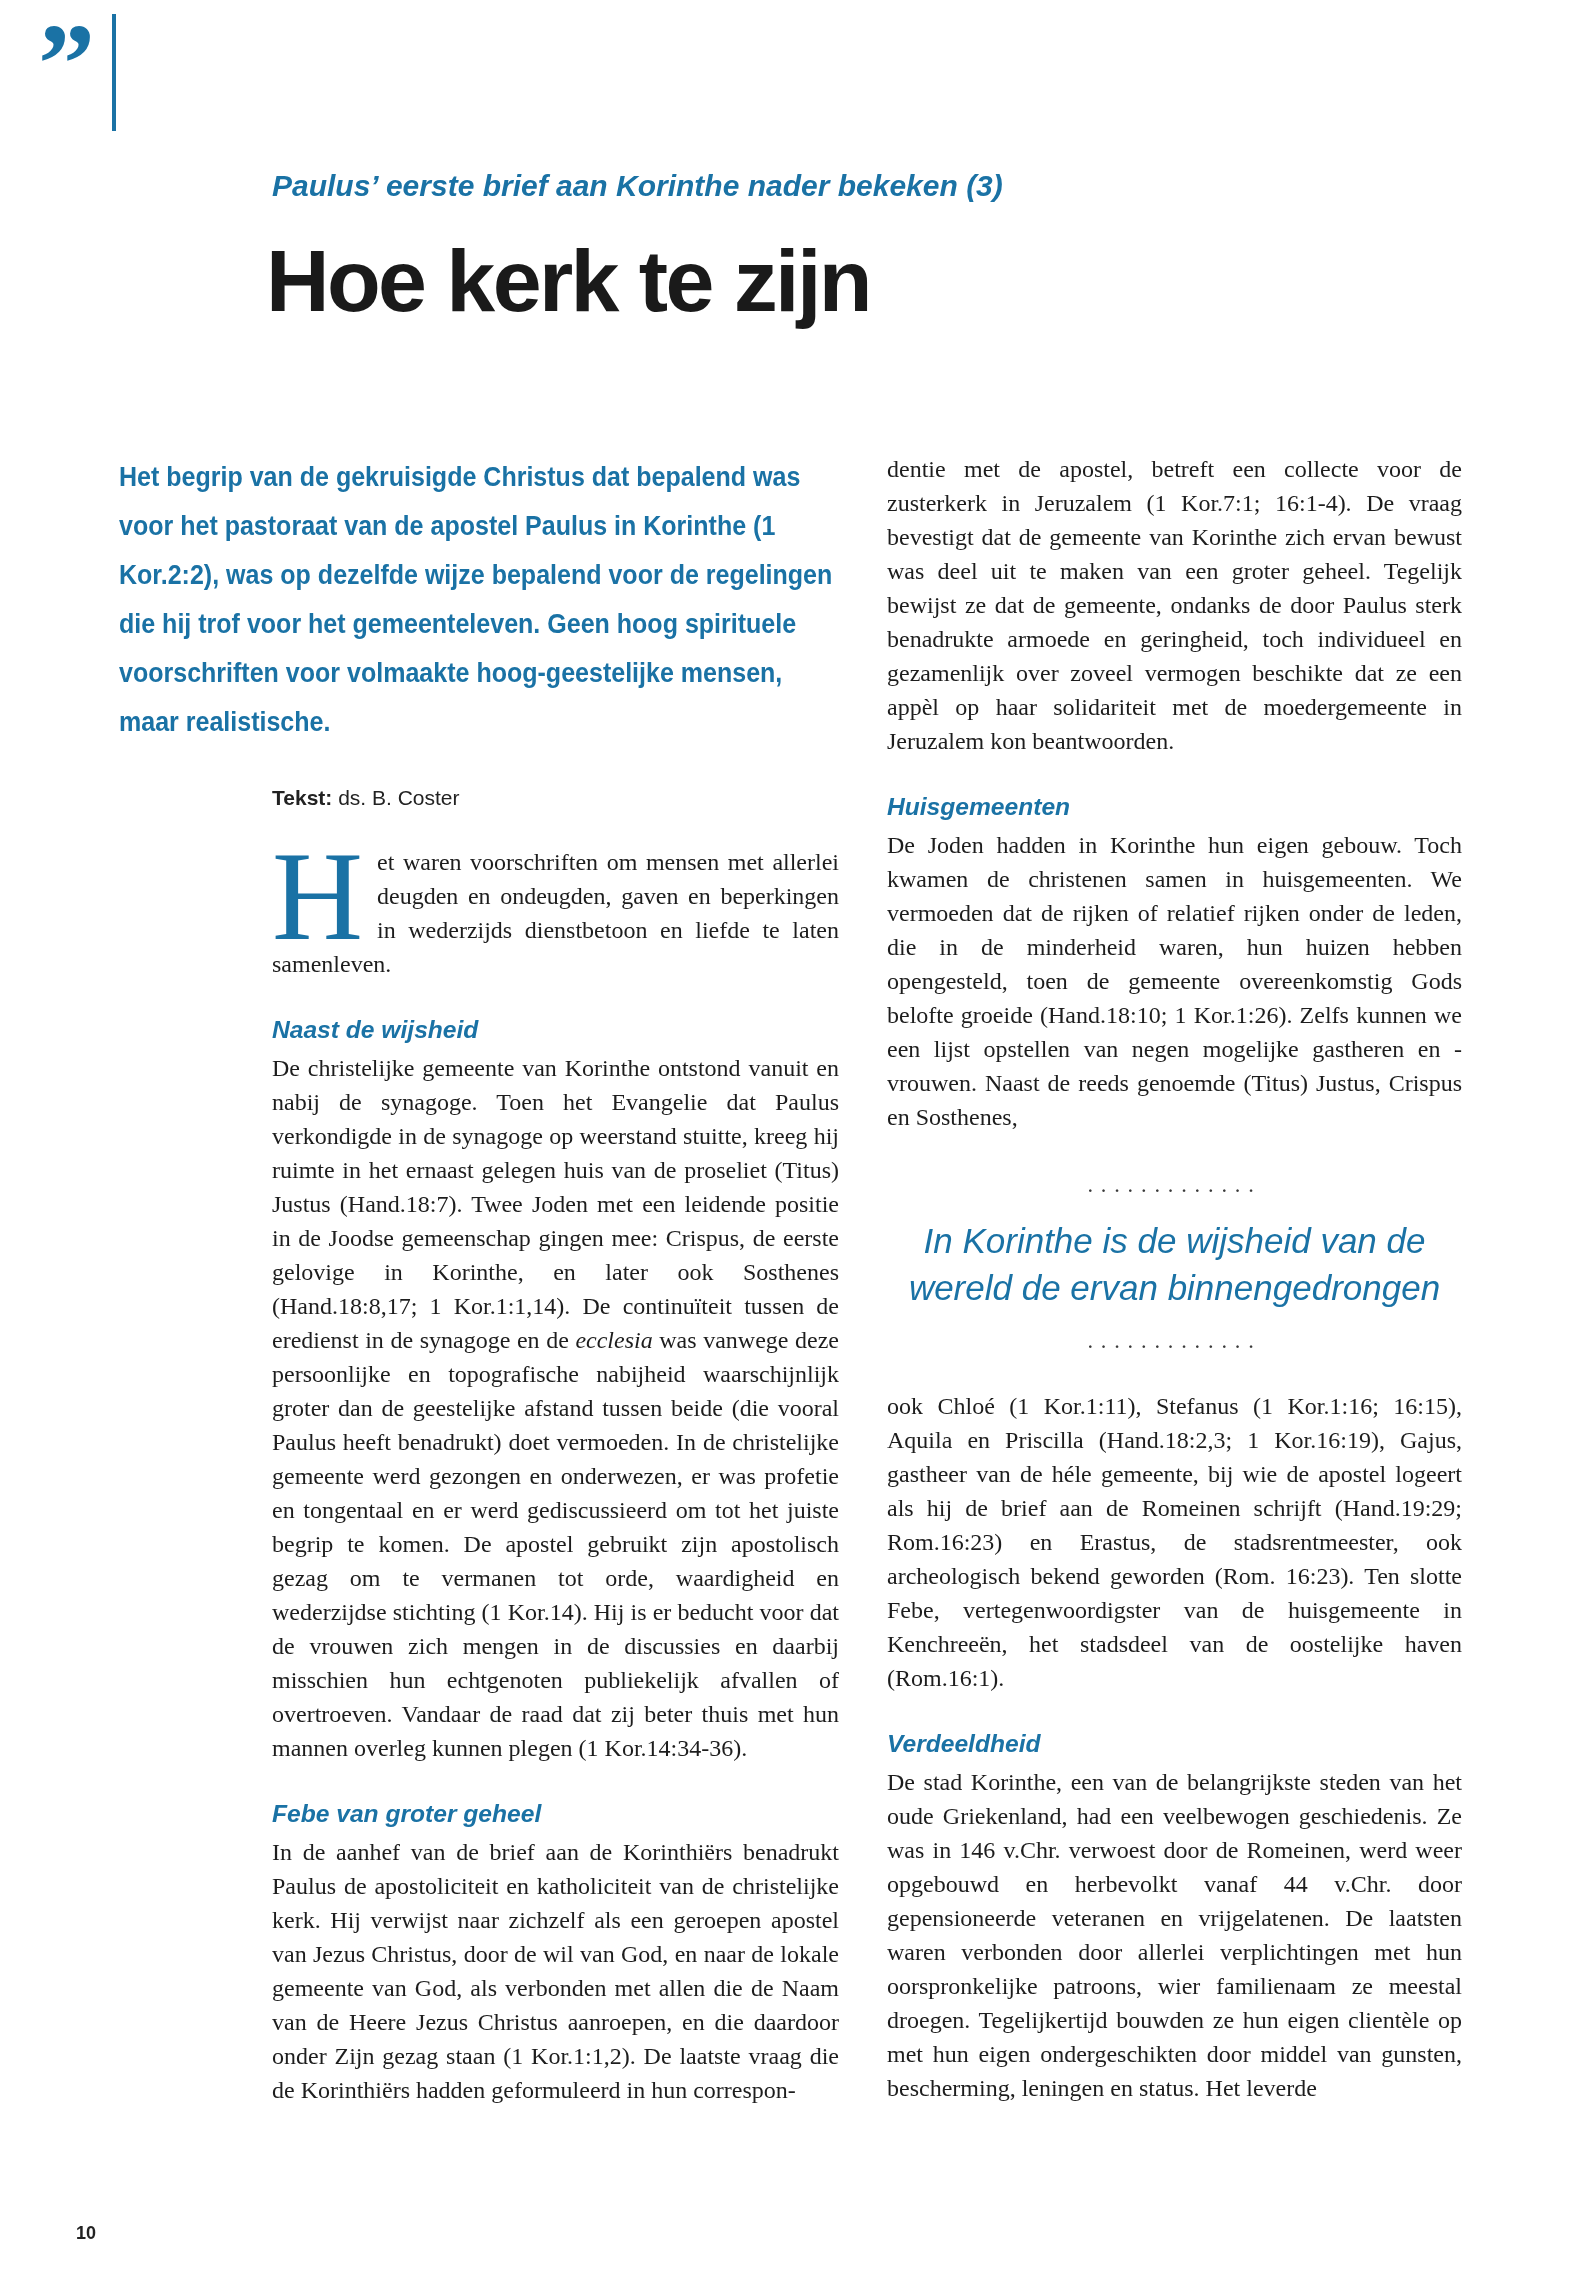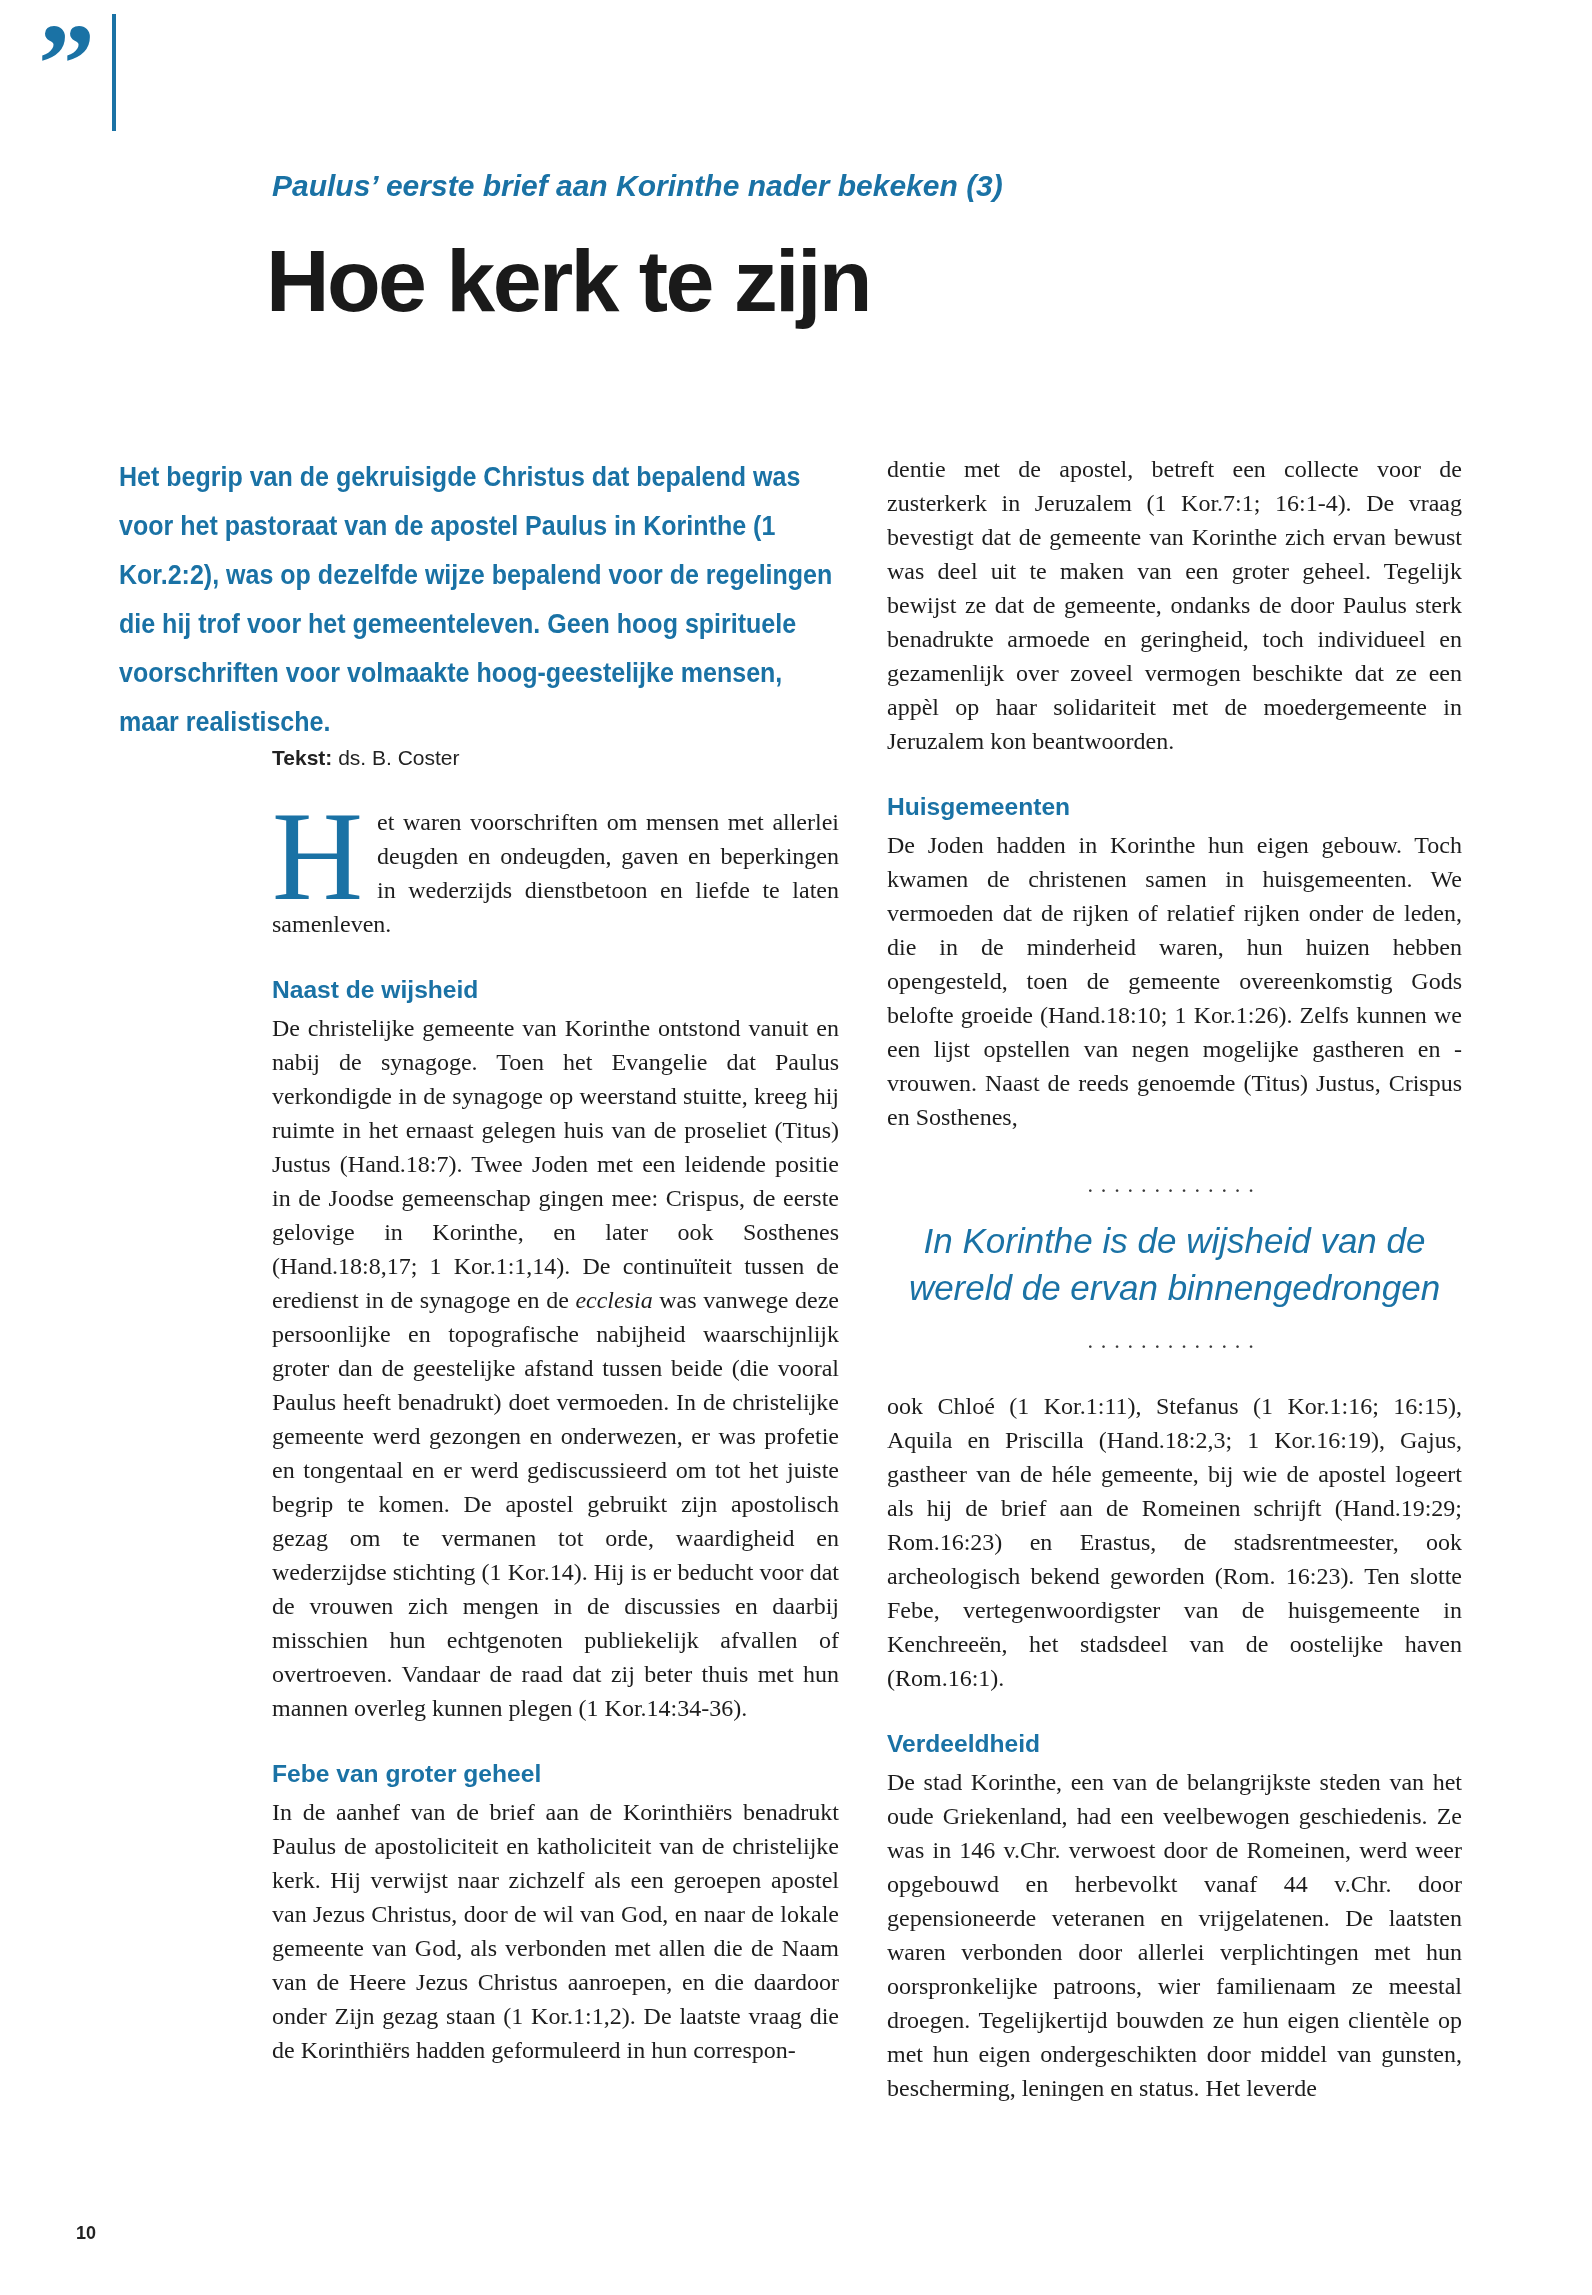--- a/index.html
+++ b/index.html
@@ -70,20 +70,21 @@
     width: 820px;
     transform: scaleX(0.878);
     transform-origin: left top;
     font-family: "Liberation Sans", sans-serif;
     font-weight: 700;
     font-size: 28.5px;
     line-height: 49px;
     color: var(--accent);
   }
   .byline {
+    margin-top: 40px;
     font-family: "Liberation Sans", sans-serif;
     font-size: 21px;
     color: #222222;
   }
   .byline-label { font-weight: 700; }
   .body-par {
     margin: 0;
     font-size: 24px;
     line-height: 34px;
     text-align: justify;
@@ -95,20 +96,21 @@
     float: left;
     font-family: "Liberation Serif", serif;
     font-size: 126px;
     line-height: 90px;
     margin: 7px 14px 0 0;
     color: var(--accent);
   }
   .section-heading {
     margin: 35px 0 7px 0;
     font-family: "Liberation Sans", sans-serif;
+    font-style: italic;
     font-weight: 700;
     font-size: 24.6px;
     color: var(--accent);
   }
   .pullquote {
     margin: 40px 3.5px 36px 3.5px;
     text-align: center;
   }
   .dots {
     font-family: "Liberation Serif", serif;

